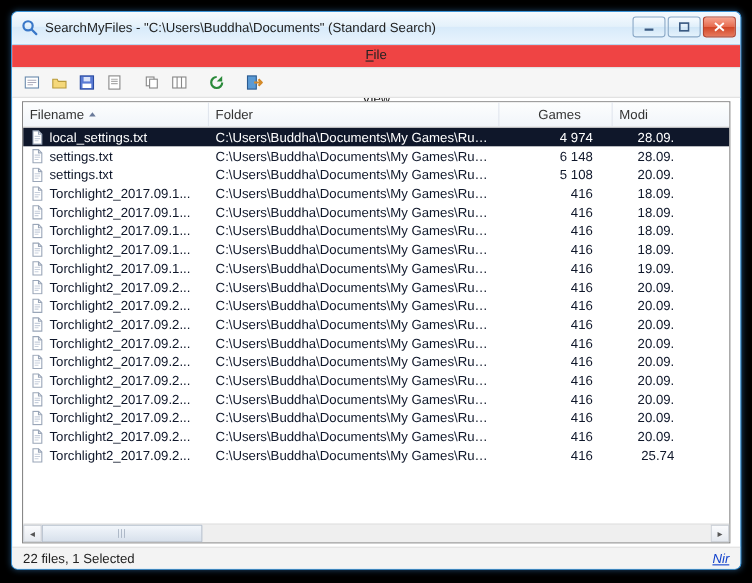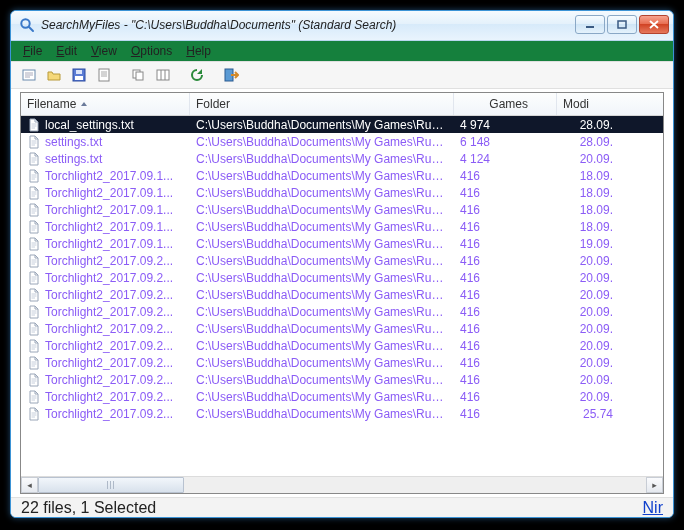--- a/index.html
+++ b/index.html
@@ -27,21 +27,20 @@
   .titlebar {
     height: 30px;
     background: linear-gradient(to bottom, #f5fafe 0%, #e4f1fb 45%, #d7eafa 46%, #e9f4fd 100%);
     display: flex;
     align-items: center;
     padding: 0 4px 2px 8px;
     border-top-left-radius: 5px;
     border-top-right-radius: 5px;
     border-bottom: 1px solid #b8d6ef;
     color: #333;
-    font-style: italic;
   }
   .titlebar .app-icon {
     width: 16px; height: 16px; margin-right: 6px;
     display: inline-flex; align-items: center; justify-content: center;
   }
   .titlebar .title-text { flex: 1; font-size: 12px; color: #222; white-space: nowrap; overflow: hidden; text-overflow: ellipsis; }
   .win-buttons { display: flex; gap: 2px; }
   .win-btn {
     width: 30px; height: 19px;
     border: 1px solid #8aa8c6;
@@ -55,22 +54,23 @@
     background: linear-gradient(to bottom, #f7a48f 0%, #e66b4f 49%, #d14425 50%, #e6795d 100%);
   }
   .win-btn svg { display: block; }
   
   .menubar {
     height: 20px;
     display: flex;
     align-items: center;
     padding: 0 6px;
     gap: 2px;
-    background: #15803d;
+    background: #ef4444;
     font-size: 12px;
+    flex-direction: column;
   }
   .menubar .menu-item {
     padding: 2px 6px;
     cursor: default;
     color: #222;
   }
   .menubar .menu-item .ul { text-decoration: underline; }
   
   .toolbar {
     height: 28px;
@@ -119,27 +119,27 @@
   .header-cell.size { justify-content: flex-end; padding-right: 28px;}
   .rows {
     flex: 1;
     overflow: hidden;
   }
   .row {
     height: 17px;
     display: flex;
     align-items: center;
     font-size: 12px;
-    color: #8b5cf6;
+    color: #0f172a;
     white-space: nowrap;
   }
   .row.selected { background: #0f172a; color: #fff; }
   .cell { padding: 0 6px; overflow: hidden; text-overflow: ellipsis; }
   .cell.name { display: flex; align-items: center; gap: 4px; }
-  .cell.size { text-align: left; padding-right: 18px; }
+  .cell.size { text-align: right; padding-right: 18px; }
   .cell.mod { }
   .file-icon { width: 14px; height: 14px; flex-shrink: 0; }
   .col-filename { width: 169px; flex-shrink: 0;}
   .col-folder { width: 264px; flex-shrink: 0;}
   .col-size { width: 103px; flex-shrink: 0;}
   .col-mod { width: 62px; flex-shrink: 0; text-align: right;}
   
   .hscroll {
     height: 17px;
     background: #f0f0f0;
@@ -166,26 +166,26 @@
   .hscroll .thumb::after{
     content:""; position:absolute; left:50%; top:3px; bottom:3px; width:8px; transform:translateX(-50%);
     background: repeating-linear-gradient(to right, #aeb9c8 0 1px, transparent 1px 3px);
   }
   
   .statusbar {
     height: 20px;
     display: flex;
     align-items: center;
     padding: 0 10px;
-    font-size: 16px;
+    font-size: 12px;
     color: #222;
     background: #f3f3f3;
     border-top: 1px solid #e0e0e0;
   }
-  .statusbar .brand { margin-left: auto; color: #1040cc; text-decoration: underline; cursor: pointer; }
+  .statusbar .brand { margin-left: auto; color: #1040cc; text-decoration: underline; cursor: pointer; font-style: italic; }
 </style>
 </head>
 <body>
 
 <div class="window">
 
   <div class="titlebar">
     <span class="app-icon">
       <svg width="16" height="16" viewBox="0 0 16 16">
         <circle cx="6.5" cy="6.5" r="4.2" fill="none" stroke="#3a78c8" stroke-width="2"></circle>
@@ -327,21 +327,21 @@
             <svg width="14" height="14" viewBox="0 0 14 14" class="file-icon">
               <path d="M3 1 h5 l3 3 v9 h-8 z" fill="#ffffff" stroke="#9aa6b8"></path>
               <path d="M8 1 v3 h3" fill="none" stroke="#9aa6b8"></path>
               <line x1="4.5" y1="6" x2="9.5" y2="6" stroke="#c6cedb"></line>
               <line x1="4.5" y1="8" x2="9.5" y2="8" stroke="#c6cedb"></line>
               <line x1="4.5" y1="10" x2="8" y2="10" stroke="#c6cedb"></line>
             </svg>
             <span>settings.txt</span>
           </div>
           <div class="cell col-folder">C:\Users\Buddha\Documents\My Games\Runic Ga...</div>
-          <div class="cell size col-size">4 124</div>
+          <div class="cell size col-size">5 108</div>
           <div class="cell mod col-mod">20.09.</div>
         </div>
         <div class="row">
           <div class="cell name col-filename">
             <svg width="14" height="14" viewBox="0 0 14 14" class="file-icon">
               <path d="M3 1 h5 l3 3 v9 h-8 z" fill="#ffffff" stroke="#9aa6b8"></path>
               <path d="M8 1 v3 h3" fill="none" stroke="#9aa6b8"></path>
               <line x1="4.5" y1="6" x2="9.5" y2="6" stroke="#c6cedb"></line>
               <line x1="4.5" y1="8" x2="9.5" y2="8" stroke="#c6cedb"></line>
               <line x1="4.5" y1="10" x2="8" y2="10" stroke="#c6cedb"></line>

